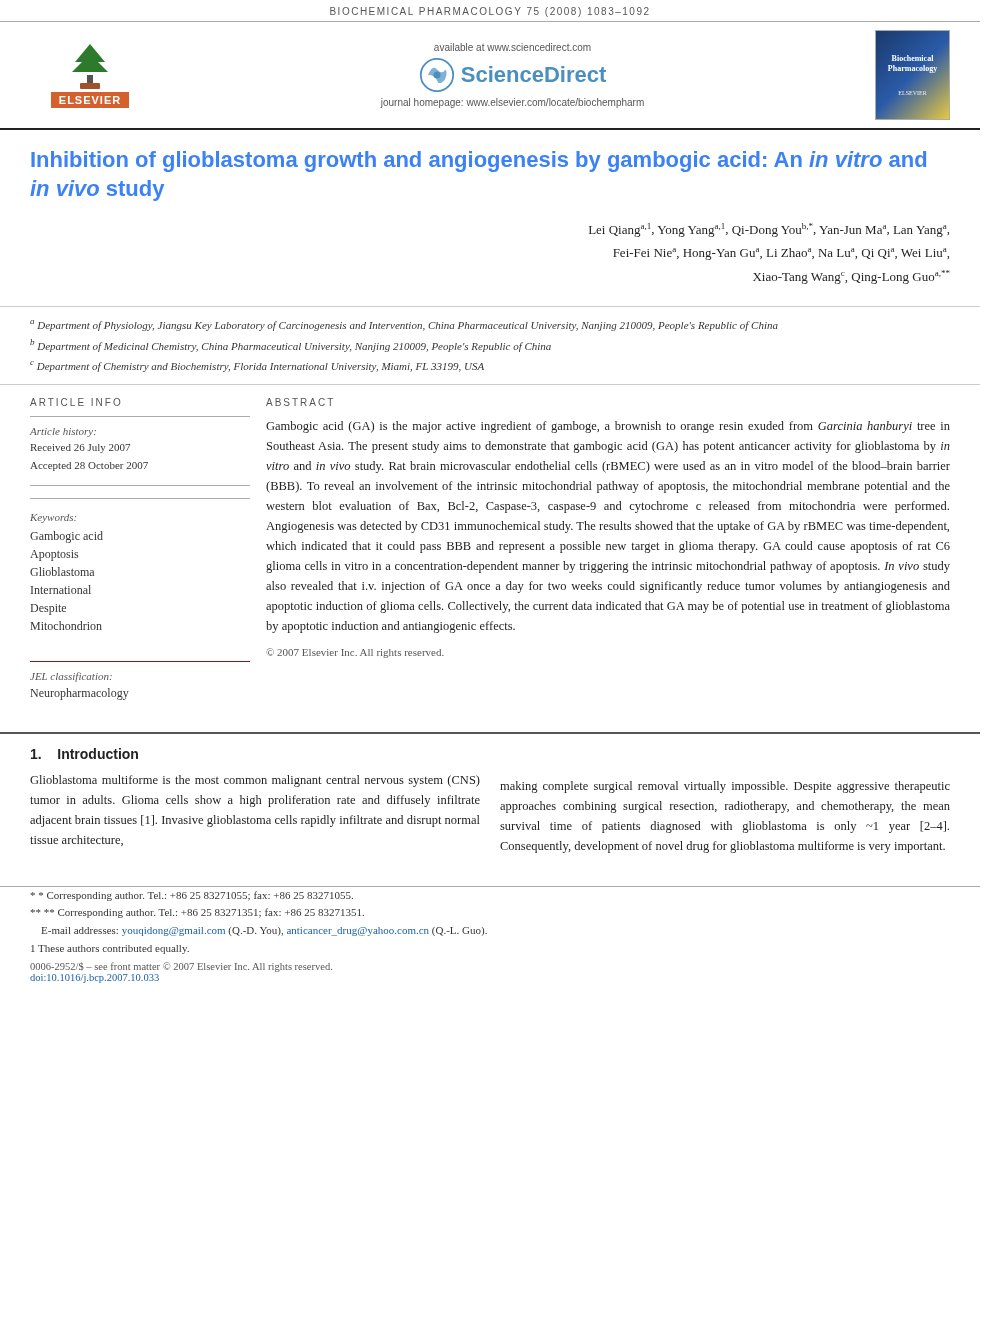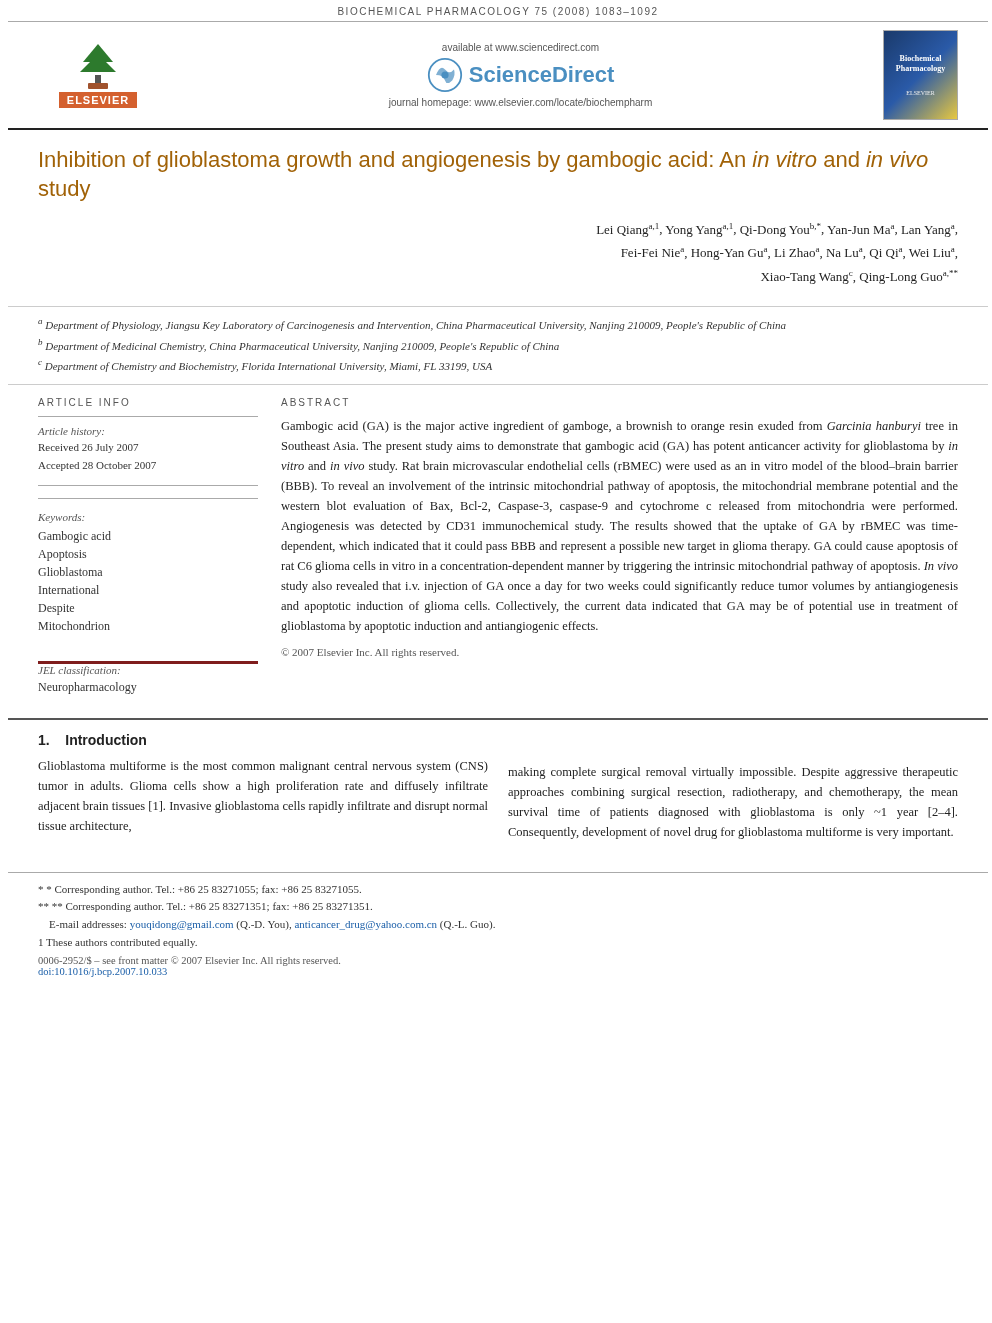--- a/index.html
+++ b/index.html
@@ -9,21 +9,20 @@
       font-size: 13px;
       color: #222;
       width: 992px;
       min-height: 1323px;
     }
 
     .page-wrapper {
       width: 980px;
       background: #fff;
       padding: 0;
-      margin-left: 8px;
     }
 
     
     .top-banner {
       text-align: center;
       font-size: 10px;
       font-family: Arial, sans-serif;
       color: #555;
       padding: 6px 0 4px 0;
       border-bottom: 1px solid #aaa;
@@ -122,22 +121,22 @@
     }
 
     
     .article-title-section {
       padding: 16px 30px 10px 30px;
       border-bottom: 1px solid #ccc;
     }
 
     .article-title {
       font-size: 22px;
-      font-weight: normal;
-      color: #a16207;
+      font-weight: bold;
+      color: #3b82f6;
       line-height: 1.3;
       margin-bottom: 14px;
       font-family: Arial, sans-serif;
     }
 
     .article-title .italic {
       font-style: italic;
     }
 
     .authors-line {
@@ -163,21 +162,21 @@
       font-style: italic;
       line-height: 1.5;
       color: #333;
       margin-bottom: 2px;
     }
 
     
     .main-content {
       display: flex;
       padding: 12px 30px;
-      gap: 23px;
+      gap: 16px;
     }
 
     
     .left-column {
       width: 220px;
       flex-shrink: 0;
     }
 
     .section-header-small {
       font-family: Arial, sans-serif;
@@ -222,22 +221,22 @@
       margin-bottom: 6px;
     }
 
     .keyword-item {
       font-size: 12px;
       color: #333;
       margin-bottom: 3px;
     }
 
     .jel-box {
-      border-top: 3px solid #7f1d1d;
-      padding: 0 0;
+      border-top: 1px solid #7f1d1d;
+      padding: 8px 0;
     }
 
     
     .right-column {
       flex: 1;
     }
 
     .abstract-header {
       font-family: Arial, sans-serif;
       font-size: 10px;
@@ -286,21 +285,21 @@
 
     .body-text {
       font-size: 12.5px;
       line-height: 1.6;
       text-align: justify;
       color: #222;
     }
 
     
     .footnotes-section {
-      padding: 8px 30px;
+      padding: 0 30px;
       border-top: 1px solid #aaa;
       margin-top: 10px;
     }
 
     .footnote-line {
       font-size: 11px;
       line-height: 1.6;
       color: #333;
     }
 

